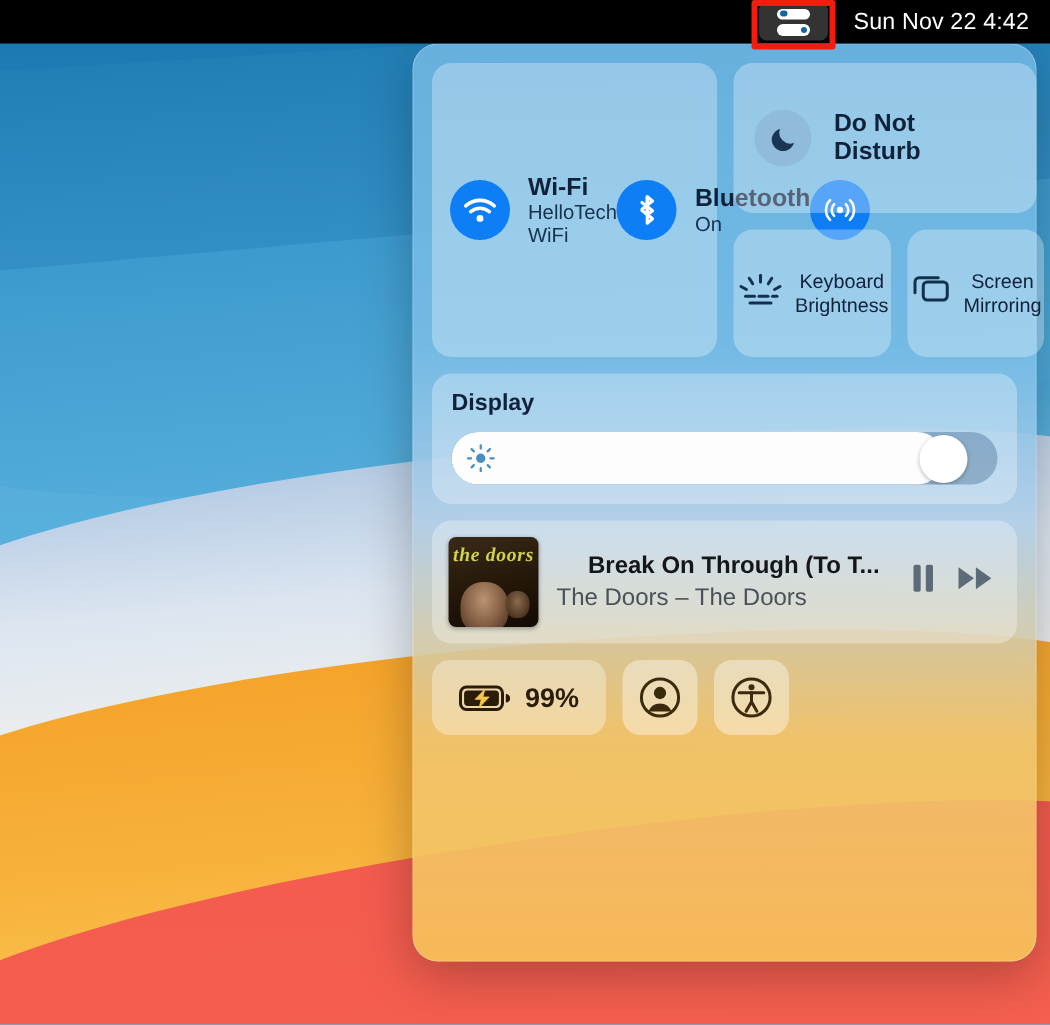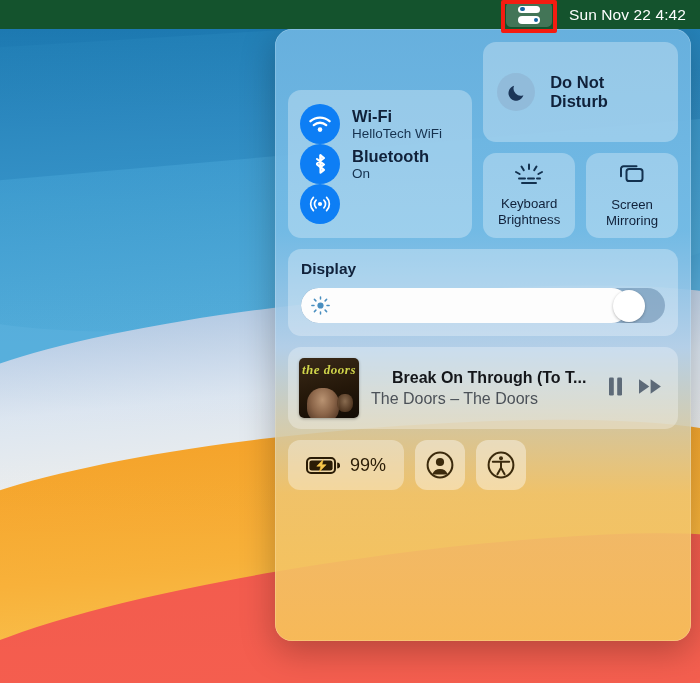--- a/index.html
+++ b/index.html
@@ -44,21 +44,21 @@
     top:560px; height:220px;
     background:linear-gradient(180deg,#f45c4e 0%,#f4604f 100%);
     border-radius:60% 40% 0 0 / 80px 40px 0 0;
     transform:rotate(-7deg);
   }
   .wall-tint { position:absolute; inset:0; background:linear-gradient(180deg,rgba(0,0,0,0.04),rgba(0,0,0,0)); }
 
   
   .menubar {
     position:absolute; top:0; left:0; right:0; height:29px;
-    background:#14532d;
+    background:#000000;
     display:flex; align-items:center; justify-content:flex-end;
     padding-right:14px; gap:0;
     z-index:20;
   }
   .mb-cc-wrap { position:relative; width:56px; height:29px; display:flex; align-items:center; justify-content:center; }
   .mb-cc {
     width:46px; height:25px; border-radius:5px;
     background:rgba(255,255,255,0.20);
     display:flex; align-items:center; justify-content:center;
   }
@@ -92,21 +92,21 @@
     z-index:10;
   }
 
   .row-top { display:flex; gap:11px; height:196px; }
 
   .tile { border-radius:13px; background:rgba(255,255,255,0.30); }
 
   
   .conn {
     width:190px; padding:13px 12px;
-    display:flex; flex-direction:column; justify-content:center;margin-top:48px;
+    display:flex; flex-direction:row; justify-content:flex-start;
   }
   .conn-item { display:flex; align-items:center; gap:12px; }
   .ci-ico {
     width:40px; height:40px; border-radius:50%;
     background:#0d7ef5; display:flex; align-items:center; justify-content:center;
     flex:0 0 40px;
   }
   .ci-txt { display:flex; flex-direction:column; line-height:1.12; min-width:0; }
   .ci-title { font-size:16.5px; font-weight:bold; color:#10213a; }
   .ci-sub { font-size:13.5px; color:#16324f; }
@@ -116,21 +116,21 @@
   .dnd { height:100px; display:flex; align-items:center; gap:15px; padding:0 14px; }
   .dnd-ico {
     width:38px; height:38px; border-radius:50%;
     background:rgba(140,175,205,0.55);
     display:flex; align-items:center; justify-content:center; flex:0 0 38px;
   }
   .dnd-label { font-size:16.5px; font-weight:bold; color:#10213a; line-height:1.15; }
 
   .mini-row { display:flex; gap:11px; flex:1; }
   .mini {
-    flex:1; display:flex; flex-direction:column; align-items:center; justify-content:center;
+    flex:1; display:flex; flex-direction:row; align-items:center; justify-content:center;
     gap:7px; padding:6px 2px;
   }
   .mini-label { font-size:13.2px; color:#10213a; text-align:center; line-height:1.18; }
 
   
   .card { border-radius:13px; background:rgba(255,255,255,0.30); padding:11px 13px 13px; }
   .card-title { font-size:15.5px; font-weight:bold; color:#10213a; margin-bottom:10px; }
 
   .slider {
     position:relative; height:35px; border-radius:18px;
@@ -187,21 +187,21 @@
   }
   .np-sub { font-size:16px; color:#4b5158; white-space:nowrap; overflow:hidden; }
   .np-ctrls { display:flex; align-items:center; gap:14px; padding-right:4px; }
 
   
   .bottom { display:flex; gap:11px; align-items:center; }
   .batt {
     height:50px; border-radius:12px; background:rgba(255,255,255,0.34);
     display:flex; align-items:center; gap:10px; padding:0 18px;
   }
-  .batt-pct { font-size:18px; font-weight:normal; color:#2a1c06; }
+  .batt-pct { font-size:18px; font-weight:bold; color:#2a1c06; }
   .sq-btn {
     width:50px; height:50px; border-radius:12px; background:rgba(255,255,255,0.40);
     display:flex; align-items:center; justify-content:center;
   }
 </style>
 </head>
 <body>
 
 <div id="screen">
 

